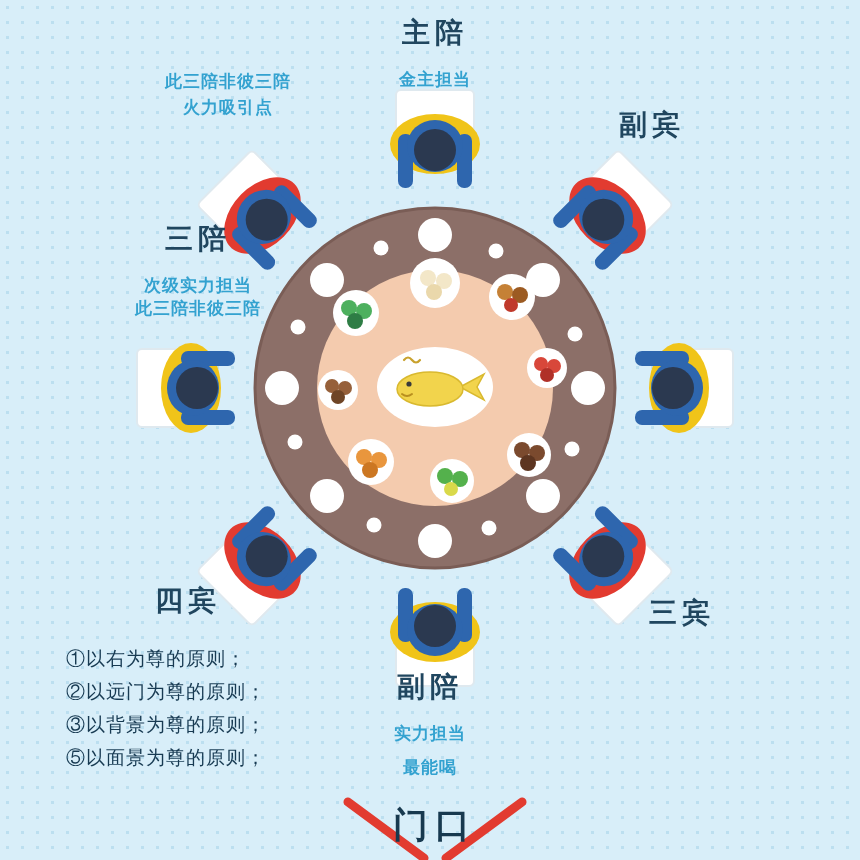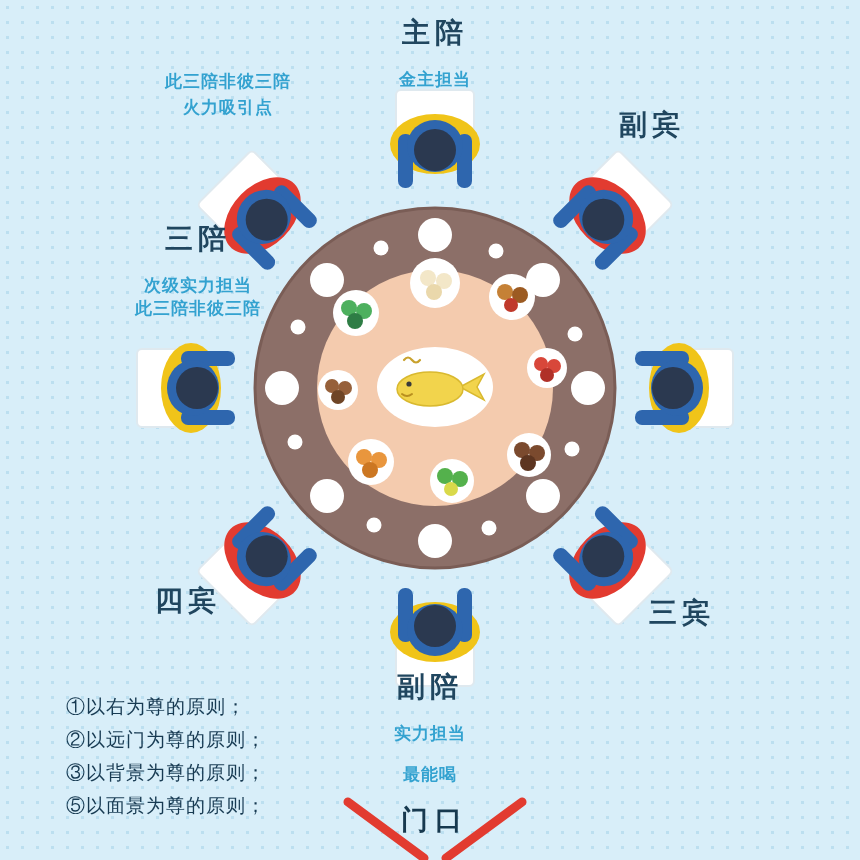--- a/index.html
+++ b/index.html
@@ -8,22 +8,22 @@
     position:relative; width:860px; height:860px; overflow:hidden;
     background-color:#d8eef9;
     background-image: radial-gradient(#bcdff0 1.6px, rgba(0,0,0,0) 1.6px);
     background-size:15px 15px;
   }
   .stage svg { position:absolute; left:0; top:0; }
   .seat-label { position:absolute; transform:translateX(-50%); text-align:center; white-space:nowrap; }
   .seat-title { font-size:28px; font-weight:900; color:#20465f; letter-spacing:5px; }
   .seat-sub   { font-size:17px; font-weight:700; color:#33a2d0; margin-top:16px; letter-spacing:1px; }
   .door-label { position:absolute; left:435px; top:802px; transform:translateX(-50%);
-                font-size:27px; font-weight:900; color:#17394f; letter-spacing:7px; }
-  .rules { position:absolute; left:66px; top:642px;margin-top:48px; }
+                font-size:35px; font-weight:900; color:#17394f; letter-spacing:7px; }
+  .rules { position:absolute; left:66px; top:642px; }
   .rule  { font-size:19px; color:#173a52; line-height:33px; font-weight:500; letter-spacing:1px; }
 </style>
 </head>
 <body>
 
 <div class="stage">
 
   <svg width="860" height="860" viewBox="0 0 860 860">
     <defs>
       <g id="person-yellow">
@@ -162,21 +162,21 @@
     <div class="seat-title">四宾</div>
   </div>
 
   <div class="seat-label" style="left:682px; top:594px">
     <div class="seat-title">三宾</div>
   </div>
 
   <div class="seat-label" style="left:430px; top:668px">
     <div class="seat-title">副陪</div>
     <div class="seat-sub">实力担当</div>
-    <div class="seat-sub" style="margin-top:18px">最能喝</div>
+    <div class="seat-sub" style="margin-top:11px">最能喝</div>
   </div>
 
   <div class="door-label">门口</div>
 
   <div class="rules">
     <div class="rule">①以右为尊的原则；</div>
     <div class="rule">②以远门为尊的原则；</div>
     <div class="rule">③以背景为尊的原则；</div>
     <div class="rule">⑤以面景为尊的原则；</div>
   </div>

